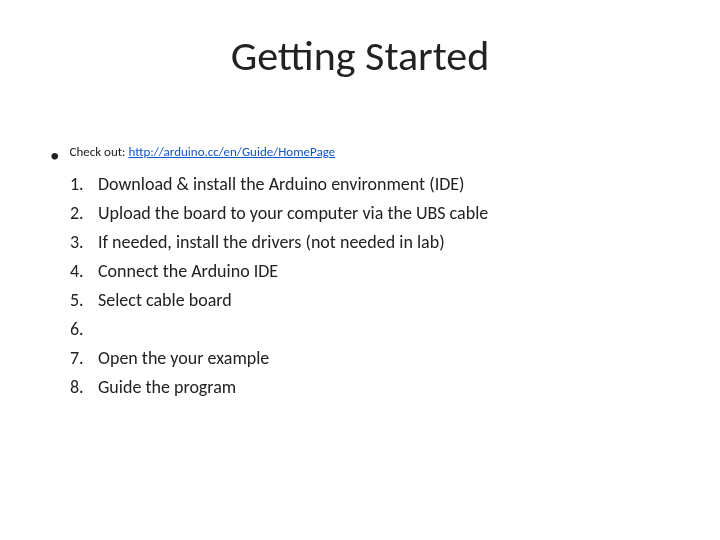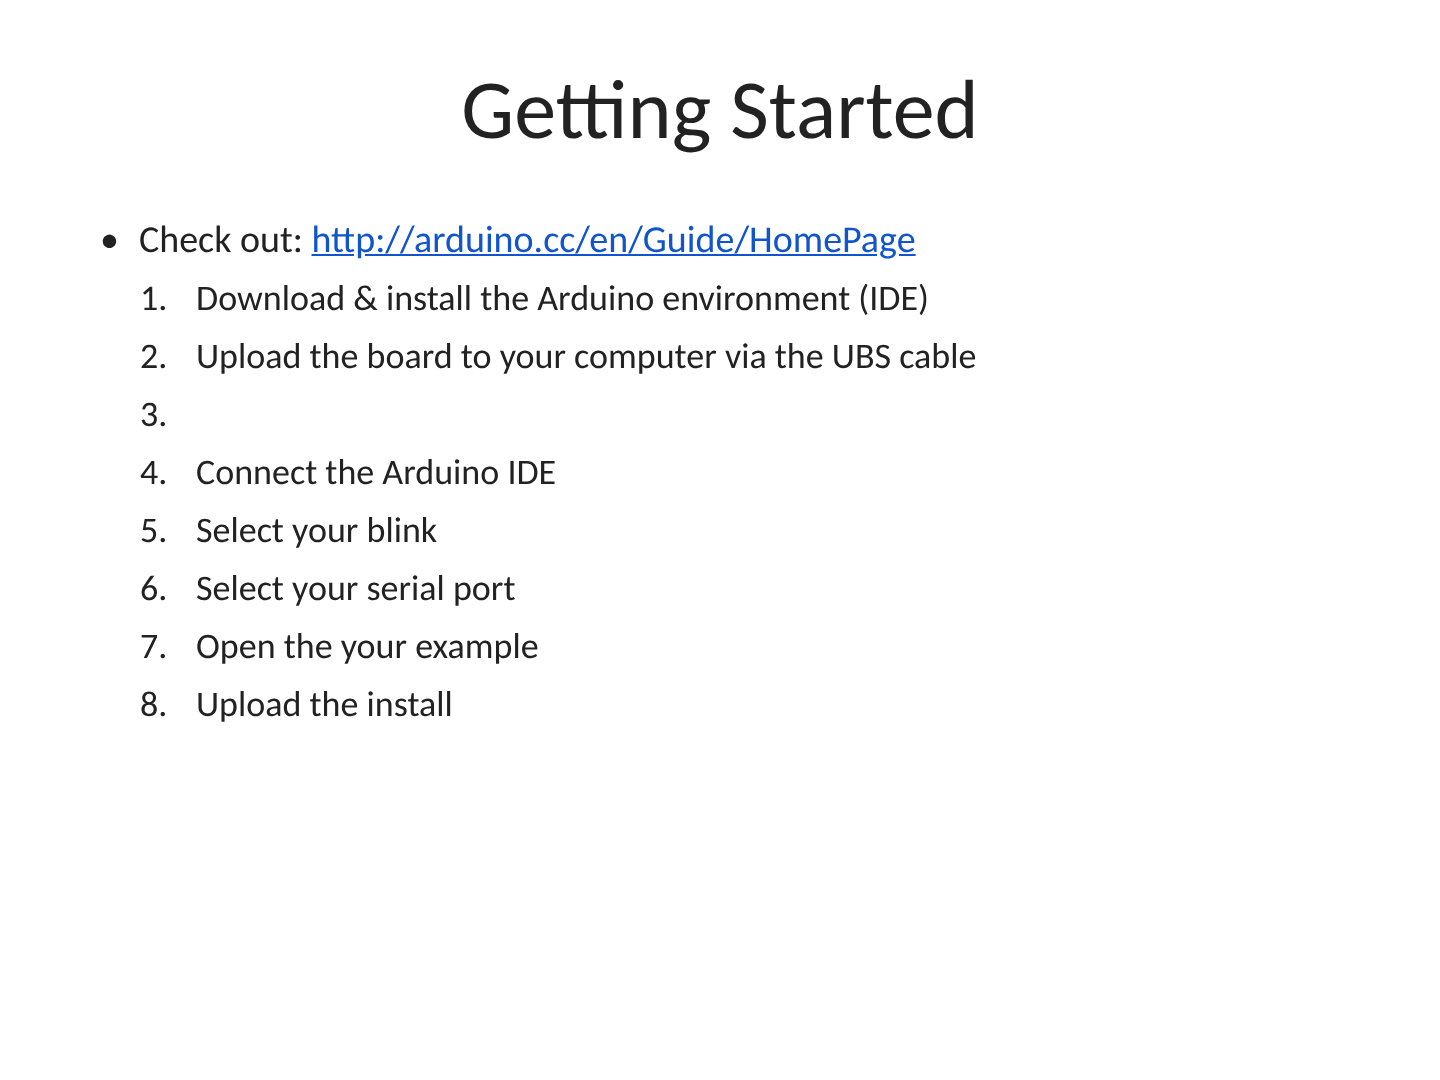--- a/index.html
+++ b/index.html
@@ -15,20 +15,21 @@
       font-family: 'Calibri', 'Segoe UI', Arial, sans-serif;
       overflow: hidden;
     }
 
     .page {
       width: 720px;
       height: 540px;
       padding: 30px 50px 30px 50px;
       display: flex;
       flex-direction: column;
+      gap: 35px;
     }
 
     .title {
       font-size: 42px;
       font-weight: 400;
       color: #222222;
       text-align: center;
       margin-bottom: 28px;
       font-family: 'Calibri', Arial, sans-serif;
     }
@@ -47,21 +48,21 @@
       margin-bottom: 4px;
     }
 
     .bullet-dot {
       margin-right: 10px;
       font-size: 19px;
       flex-shrink: 0;
     }
 
     .bullet-text {
-      font-size: 19px;
+      font-size: 13px;
       color: #222222;
     }
 
     .bullet-text a {
       color: #1155CC;
       text-decoration: underline;
     }
 
     .numbered-list {
       margin-left: 20px;
@@ -111,37 +112,37 @@
     <div class="numbered-item">
           <span class="num">1.</span>
           <span class="item-text">Download &amp; install the Arduino environment (IDE)</span>
         </div>
         <div class="numbered-item">
           <span class="num">2.</span>
           <span class="item-text">Upload the board to your computer via the UBS cable</span>
         </div>
         <div class="numbered-item">
           <span class="num">3.</span>
+          <span class="item-text">If needed, install the drivers (not needed in lab)</span>
         </div>
         <div class="numbered-item">
           <span class="num">4.</span>
           <span class="item-text">Connect the Arduino IDE</span>
         </div>
         <div class="numbered-item">
           <span class="num">5.</span>
-          <span class="item-text">Select your blink</span>
+          <span class="item-text">Select cable board</span>
         </div>
         <div class="numbered-item">
           <span class="num">6.</span>
-          <span class="item-text">Select your serial port</span>
         </div>
         <div class="numbered-item">
           <span class="num">7.</span>
           <span class="item-text">Open the your example</span>
         </div>
         <div class="numbered-item">
           <span class="num">8.</span>
-          <span class="item-text">Upload the install</span>
+          <span class="item-text">Guide the program</span>
         </div>
       </div>
 
   </div>
 </div>
 
 </body></html>

